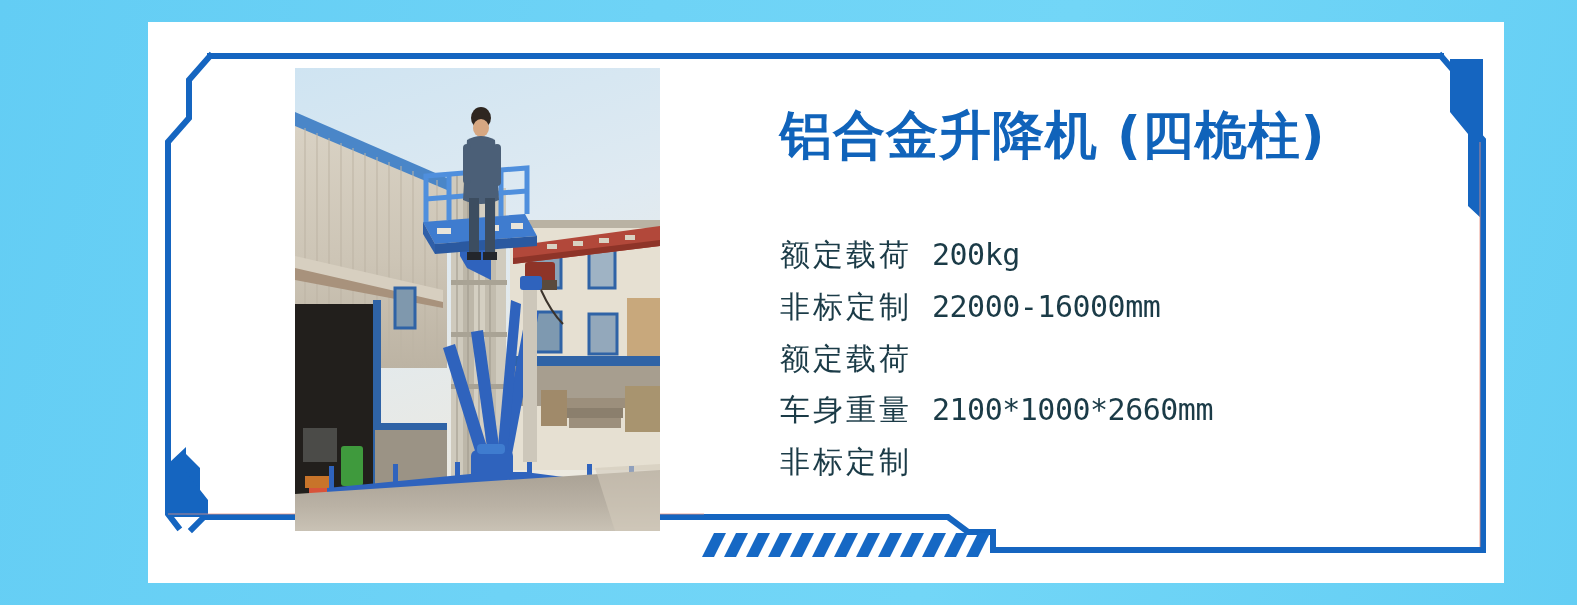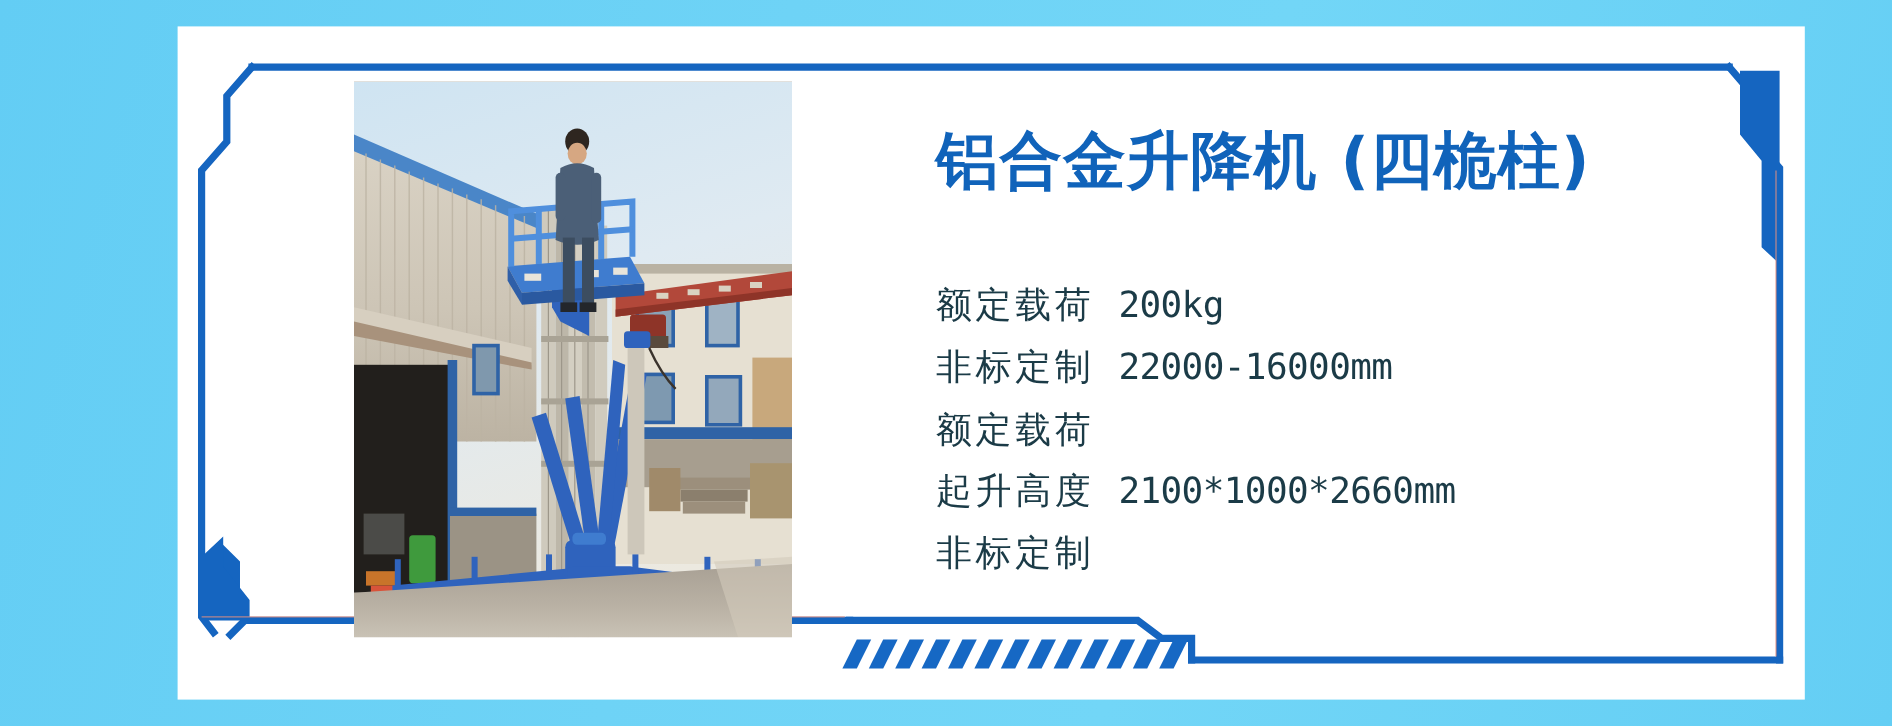--- a/index.html
+++ b/index.html
@@ -346,21 +346,21 @@
         <span class="spec-value">200kg</span>
       </li>
       <li class="spec-row">
         <span class="spec-label">非标定制</span>
         <span class="spec-value">22000-16000mm</span>
       </li>
       <li class="spec-row">
         <span class="spec-label">额定载荷</span>
       </li>
       <li class="spec-row">
-        <span class="spec-label">起升高度</span>
+        <span class="spec-label">车身重量</span>
         <span class="spec-value">2100*1000*2660mm</span>
       </li>
       <li class="spec-row single">
         <span class="spec-label">非标定制</span>
         <span class="spec-value"></span>
       </li>
     </ul>
   </div>
 
 </div>

